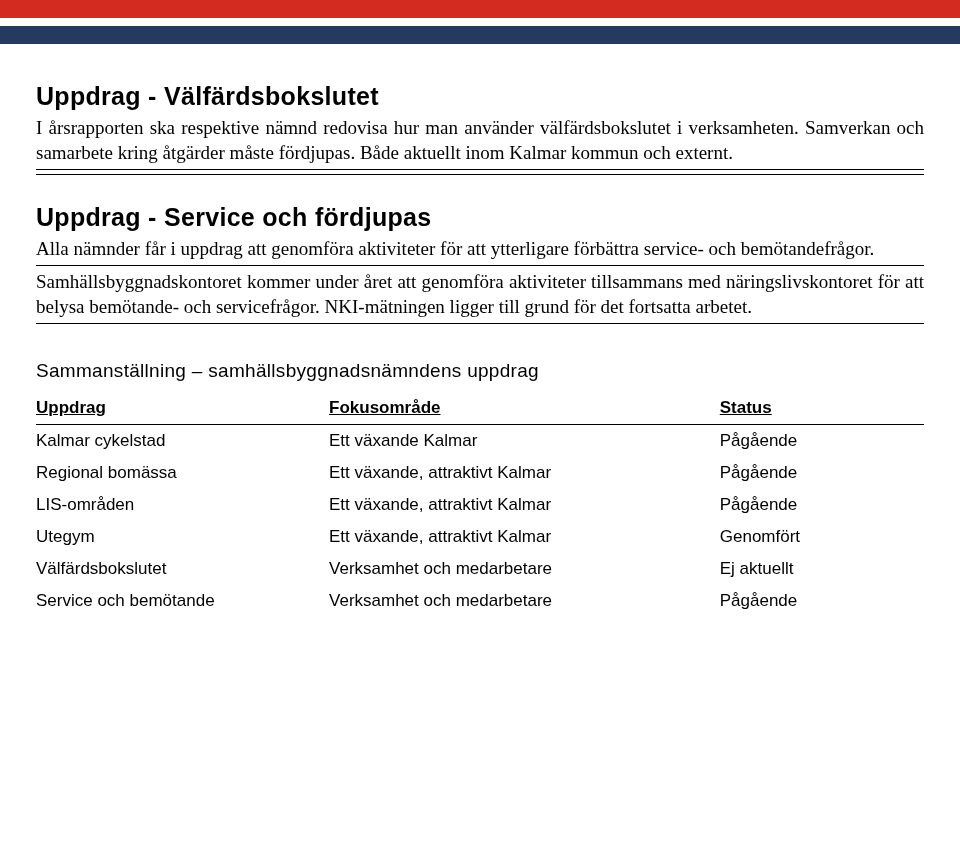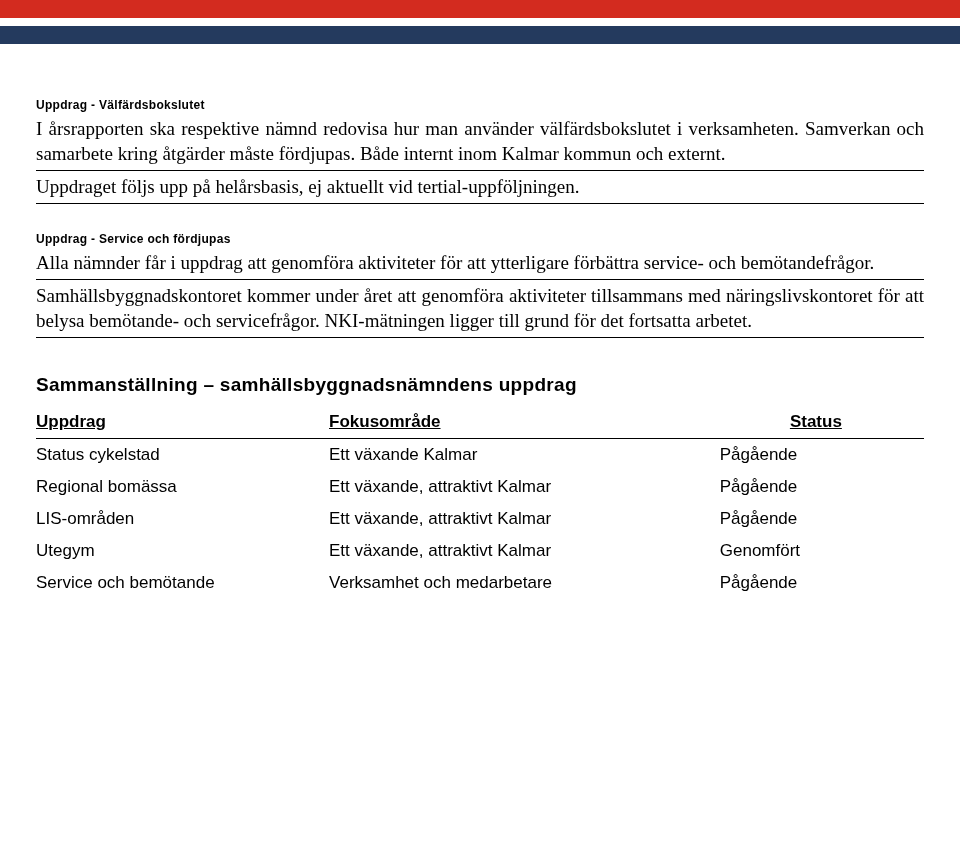--- a/index.html
+++ b/index.html
@@ -23,37 +23,37 @@
   .bar-navy { background: #243a5e; }
   .content {
     padding: 30px 36px 28px 36px;
   }
   .section {
     margin-bottom: 28px;
   }
   .section-title {
     font-family: Verdana, Arial, sans-serif;
     font-weight: bold;
-    font-size: 12px;
-    margin: 16px 0 4px 0;
+    font-size: 25px;
+    margin: 0 0 4px 0;
     letter-spacing: 0.3px;
   }
   .body-text {
     font-size: 19px;
     line-height: 1.32;
     text-align: justify;
     margin: 0 0 4px 0;
   }
   .underline-full {
     border-top: 1px solid #000;
     margin: 4px 0 3px 0;
   }
   .table-title {
     font-family: Verdana, Arial, sans-serif;
-    font-weight: bold;
+    font-weight: normal;
     font-size: 19px;
     margin: 0 0 10px 0;
     letter-spacing: 0.3px;
   }
   table.summary {
     width: 100%;
     border-collapse: collapse;
     font-family: Verdana, Arial, sans-serif;
     font-size: 17px;
   }
@@ -64,37 +64,36 @@
     border-bottom: 1px solid #000;
     text-decoration: underline;
   }
   table.summary td {
     text-align: left;
     padding: 6px 12px 6px 0;
     vertical-align: top;
   }
   table.summary .col-uppdrag { width: 33%; }
   table.summary .col-fokus  { width: 44%; }
-  table.summary .col-status { width: 23%; text-align: center; }
+  table.summary .col-status { width: 23%; }
 </style>
 </head>
 <body>
 
 <div class="bars">
   <div class="bar bar-red"></div>
   <div class="bar bar-navy"></div>
 </div>
 
 <div class="content">
 
   <div class="section">
     <p class="section-title">Uppdrag - Välfärdsbokslutet</p>
-    <p class="body-text">I årsrapporten ska respektive nämnd redovisa hur man använder välfärdsbokslutet i verksamheten. Samverkan och samarbete kring åtgärder måste fördjupas. Både internt inom Kalmar kommun och externt.</p>
+    <p class="body-text">I årsrapporten ska respektive nämnd redovisa hur man använder välfärdsbokslutet i verksamheten. Samverkan och samarbete kring åtgärder måste fördjupas. Både aktuellt inom Kalmar kommun och externt.</p>
     <div class="underline-full"></div>
-    <p class="body-text">Uppdraget följs upp på helårsbasis, ej aktuellt vid tertial-uppföljningen.</p>
     <div class="underline-full"></div>
   </div>
 
   <div class="section">
     <p class="section-title">Uppdrag - Service och fördjupas</p>
     <p class="body-text">Alla nämnder får i uppdrag att genomföra aktiviteter för att ytterligare förbättra service- och bemötandefrågor.</p>
     <div class="underline-full"></div>
     <p class="body-text">Samhällsbyggnadskontoret kommer under året att genomföra aktiviteter tillsammans med näringslivskontoret för att belysa bemötande- och servicefrågor. NKI-mätningen ligger till grund för det fortsatta arbetet.</p>
     <div class="underline-full"></div>
   </div>
@@ -104,40 +103,45 @@
     <table class="summary">
       <thead>
         <tr>
           <th class="col-uppdrag">Uppdrag</th>
           <th class="col-fokus">Fokusområde</th>
           <th class="col-status">Status</th>
         </tr>
       </thead>
       <tbody>
         <tr>
-          <td>Status cykelstad</td>
+          <td>Kalmar cykelstad</td>
           <td>Ett växande Kalmar</td>
           <td>Pågående</td>
         </tr>
         <tr>
           <td>Regional bomässa</td>
           <td>Ett växande, attraktivt Kalmar</td>
           <td>Pågående</td>
         </tr>
         <tr>
           <td>LIS-områden</td>
           <td>Ett växande, attraktivt Kalmar</td>
           <td>Pågående</td>
         </tr>
         <tr>
           <td>Utegym</td>
           <td>Ett växande, attraktivt Kalmar</td>
           <td>Genomfört</td>
         </tr>
         <tr>
+          <td>Välfärdsbokslutet</td>
+          <td>Verksamhet och medarbetare</td>
+          <td>Ej aktuellt</td>
+        </tr>
+        <tr>
           <td>Service och bemötande</td>
           <td>Verksamhet och medarbetare</td>
           <td>Pågående</td>
         </tr>
       </tbody>
     </table>
   </div>
 
 </div>
 

